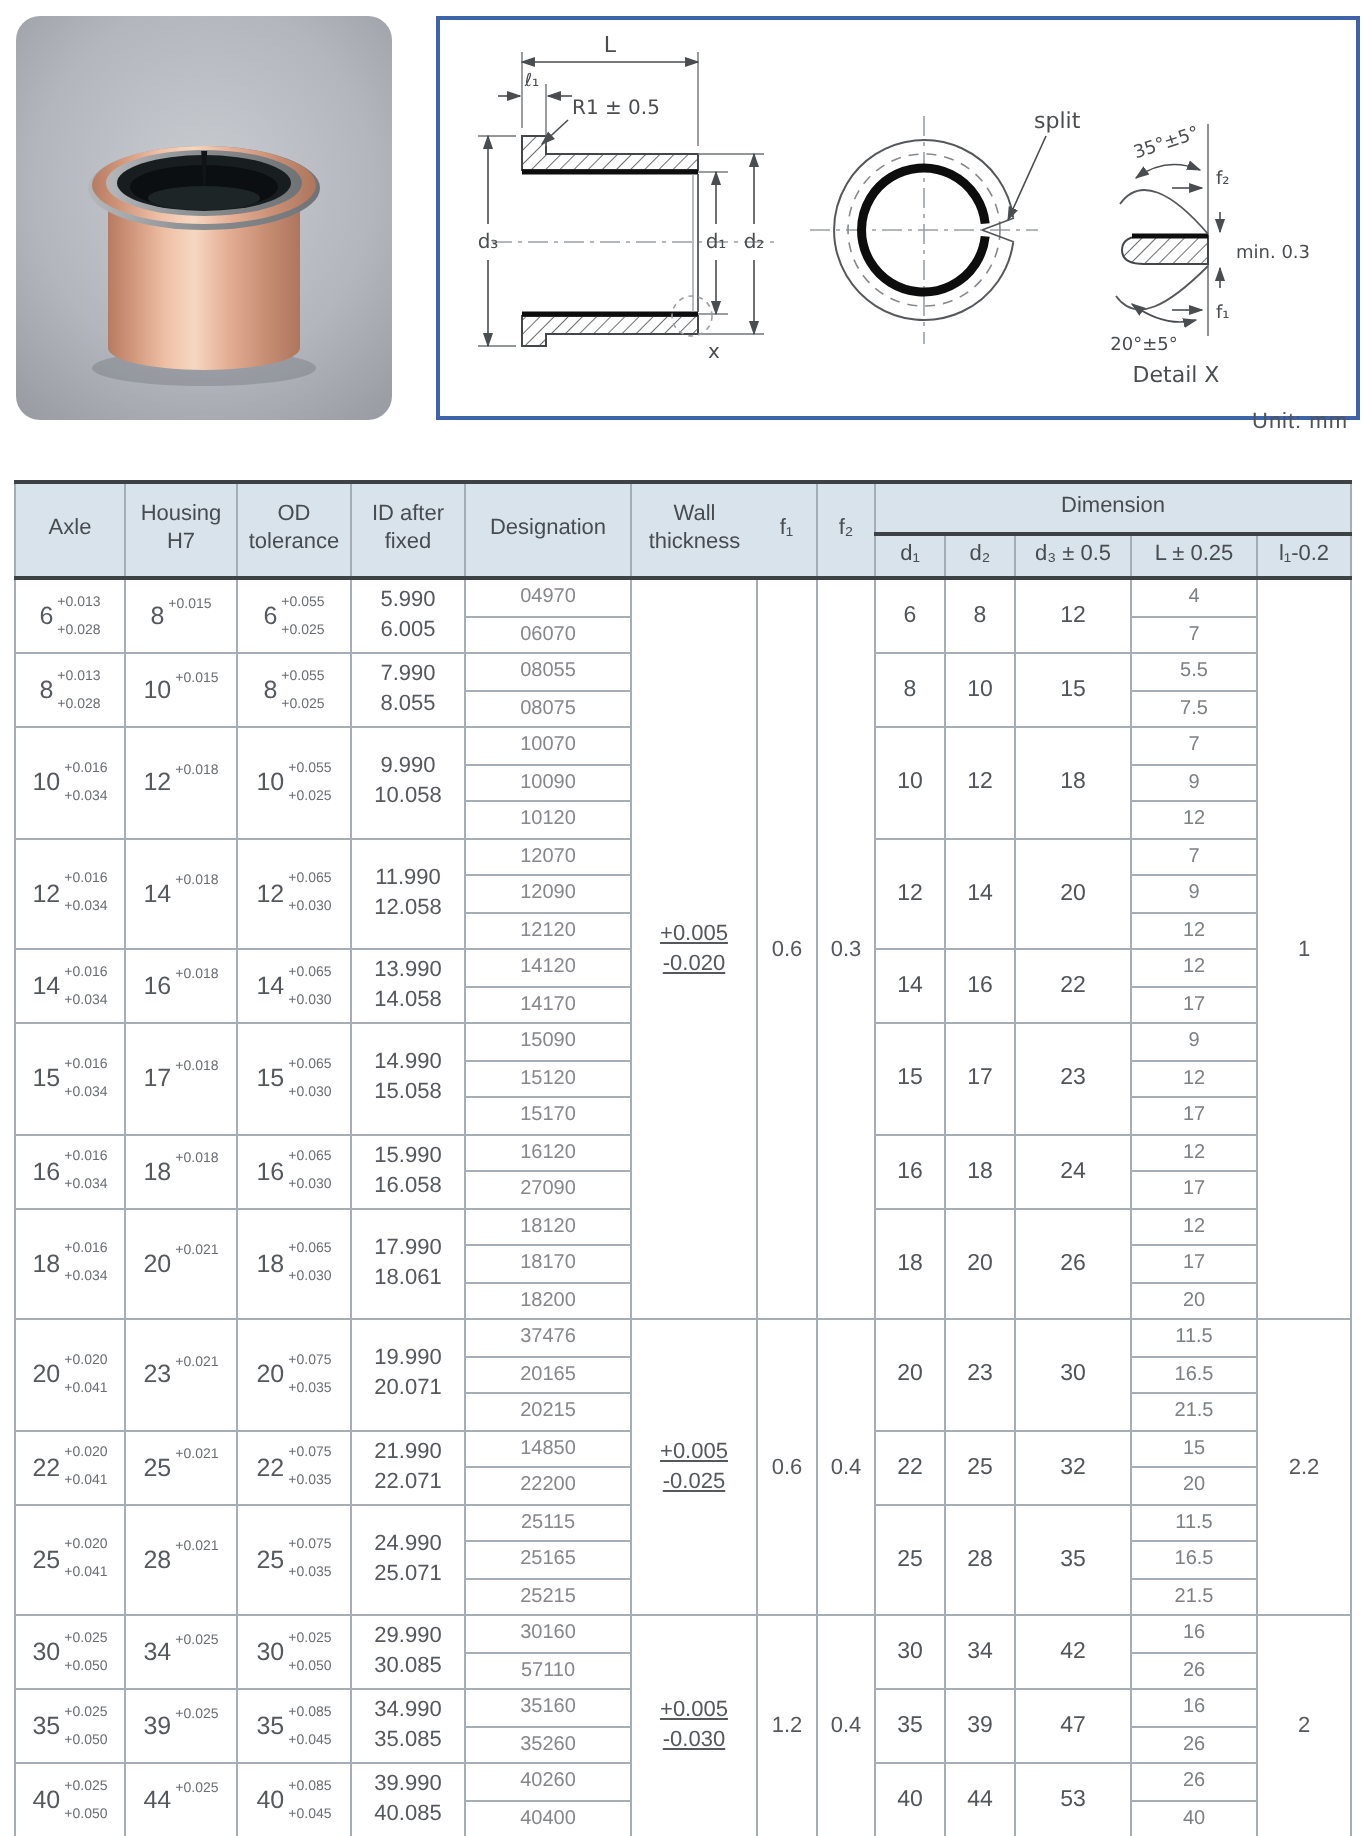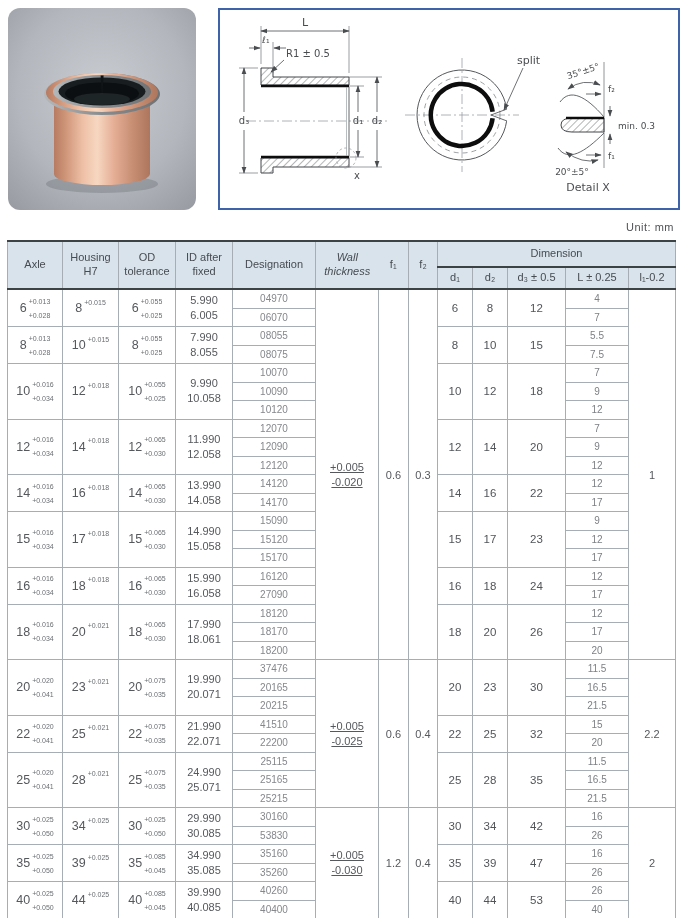--- a/index.html
+++ b/index.html
@@ -1,31 +1,31 @@
 <!DOCTYPE html>
 <html><head>
 <meta charset="utf-8">
 <style>
   html,body{margin:0;padding:0;background:#fff;}
   #page{position:relative;width:682px;height:918px;background:#fff;font-family:"Liberation Sans",sans-serif;overflow:hidden;}
 
   
   .photo-wrap{position:absolute;left:8px;top:8px;width:188px;height:202px;}
   .panel{position:absolute;left:218px;top:8px;width:458px;height:198px;border:2px solid #3f63a8;background:#fff;}
-  .unit{position:absolute;top:221px;right:8px;font-size:11px;color:#4f5357;letter-spacing:.5px;}
+  .unit{position:absolute;top:205px;right:8px;font-size:11px;color:#4f5357;letter-spacing:.5px;}
 
   
   table.spec{position:absolute;left:7px;top:240px;width:668px;border-collapse:collapse;table-layout:fixed;
              border-bottom:2px solid #3d4245;}
   .spec th,.spec td{border:1px solid #a6adb4;text-align:center;vertical-align:middle;padding:0;color:#55585c;}
   .spec thead th{background:#d9e3eb;font-weight:normal;font-size:11px;color:#474c51;line-height:1.25;
                  border-top:2px solid #3d4245;padding:2px 0;}
   .spec thead tr:first-child th{height:20px;}
   .spec thead tr.sub th{height:16px;border-bottom:2px solid #3d4245;}
-  .spec thead th.hw{border-right:hidden;font-style:italic;}
+  .spec thead th.hw{border-right:hidden;}
   .spec thead th.hf1{border-left:hidden;}
   .spec thead th[rowspan]{border-bottom:2px solid #3d4245;}
 
   tr.ags>td{border-top:1.5px solid #81898f;}
   tr.bgs>td{border-top:1.5px solid #5f6870;}
 
   td.des{height:17.5px;font-size:10px;color:#85878b;}
   td.len{font-size:10px;color:#7d8084;}
   td.idv{font-size:11px;line-height:1.35;}
   td.dim{font-size:11.5px;color:#515559;}
@@ -601,21 +601,21 @@
           <td rowspan="2">
             <span class="tw">
               <span class="n">22</span>
               <span class="t two">
                 <span>+0.075</span>
                 <span>+0.035</span>
               </span>
             </span>
           </td>
           <td rowspan="2" class="idv">21.990<br>22.071</td>
-          <td class="des">41510</td>
+          <td class="des">14850</td>
           <td rowspan="2" class="dim">22</td>
           <td rowspan="2" class="dim">25</td>
           <td rowspan="2" class="dim">32</td>
           <td class="len">15</td>
         </tr>
         <tr class="sr">
           <td class="des">22200</td>
           <td class="len">20</td>
         </tr>
         <tr class="ags">
@@ -692,21 +692,21 @@
           <td rowspan="6" class="wall">+0.005<br>-0.030</td>
           <td rowspan="6" class="fv">1.2</td>
           <td rowspan="6" class="fv">0.4</td>
           <td rowspan="2" class="dim">30</td>
           <td rowspan="2" class="dim">34</td>
           <td rowspan="2" class="dim">42</td>
           <td class="len">16</td>
           <td rowspan="6" class="l1v">2</td>
         </tr>
         <tr class="sr">
-          <td class="des">53830</td>
+          <td class="des">57110</td>
           <td class="len">26</td>
         </tr>
         <tr class="ags">
           <td rowspan="2">
             <span class="tw">
               <span class="n">35</span>
               <span class="t two">
                 <span>+0.025</span>
                 <span>+0.050</span>
               </span>

